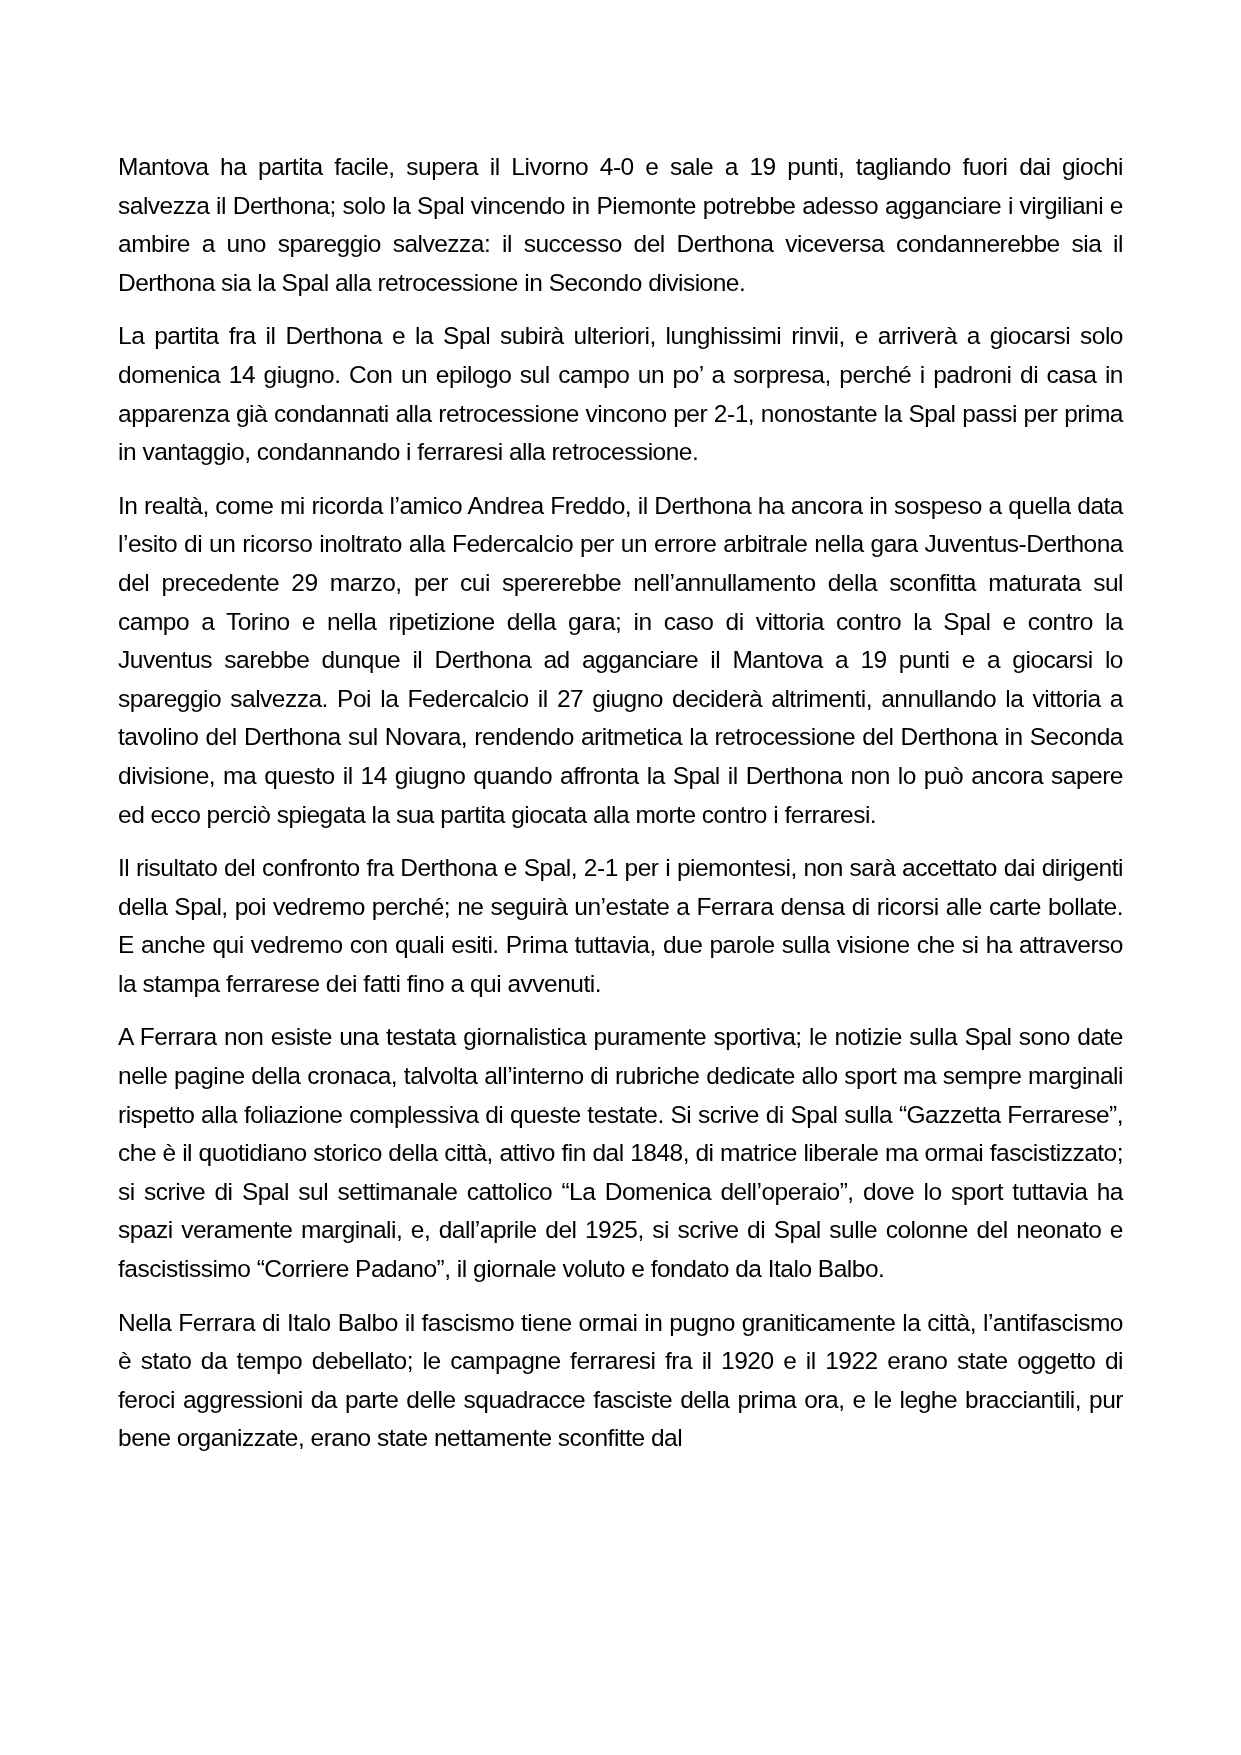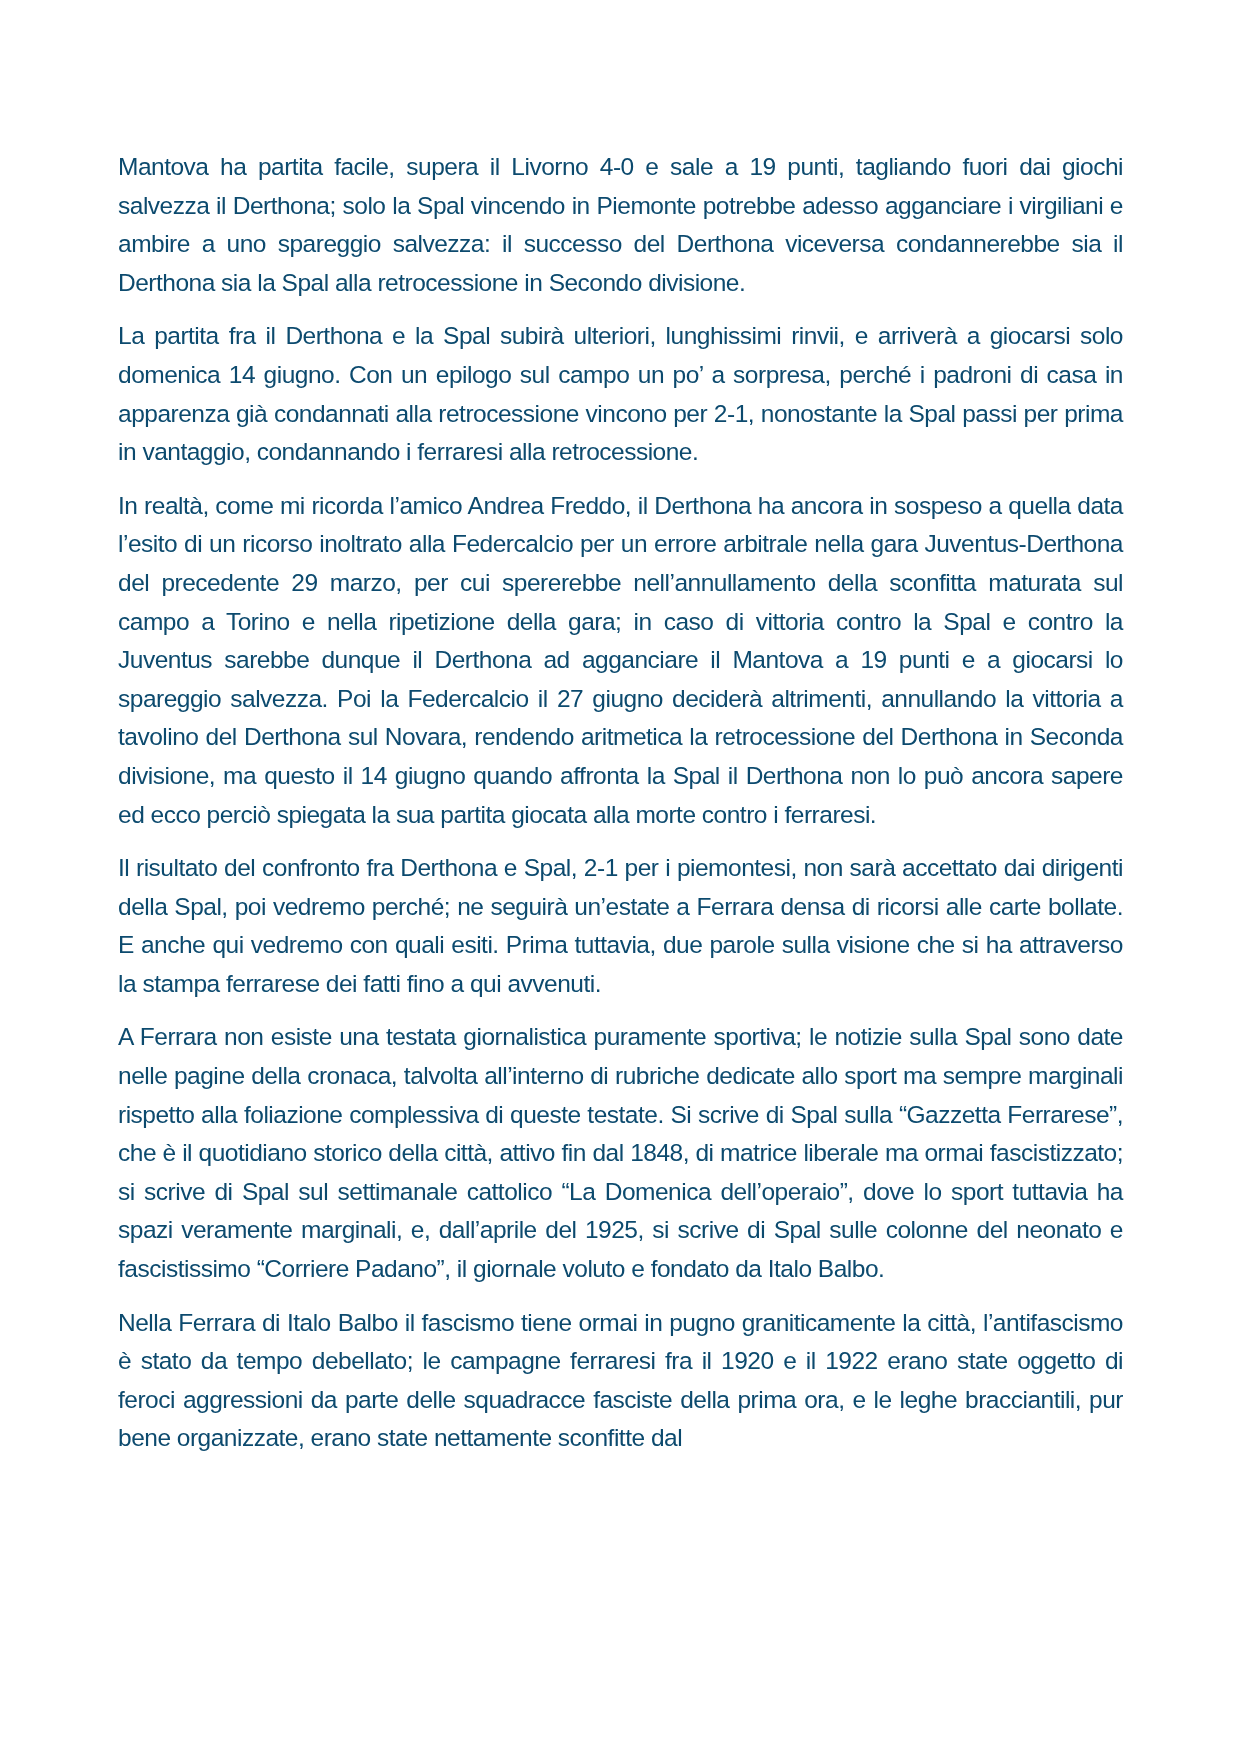--- a/index.html
+++ b/index.html
@@ -5,21 +5,21 @@
   html, body { margin: 0; padding: 0; background: #ffffff; }
   body { width: 1241px; height: 1755px; position: relative; overflow: hidden; }
   .page {
     position: absolute;
     left: 118px;
     top: 148px;
     width: 1005px;
     font-family: "Liberation Sans", sans-serif;
     font-size: 24.5px;
     line-height: 38.6px;
-    color: #0c4a6e;
+    color: #000000;
   }
   .page p {
     margin: 0 0 15px 0;
     text-align: justify;
     letter-spacing: -0.5px;
     word-spacing: 0px;
   }
 </style>
 </head>
 <body>

